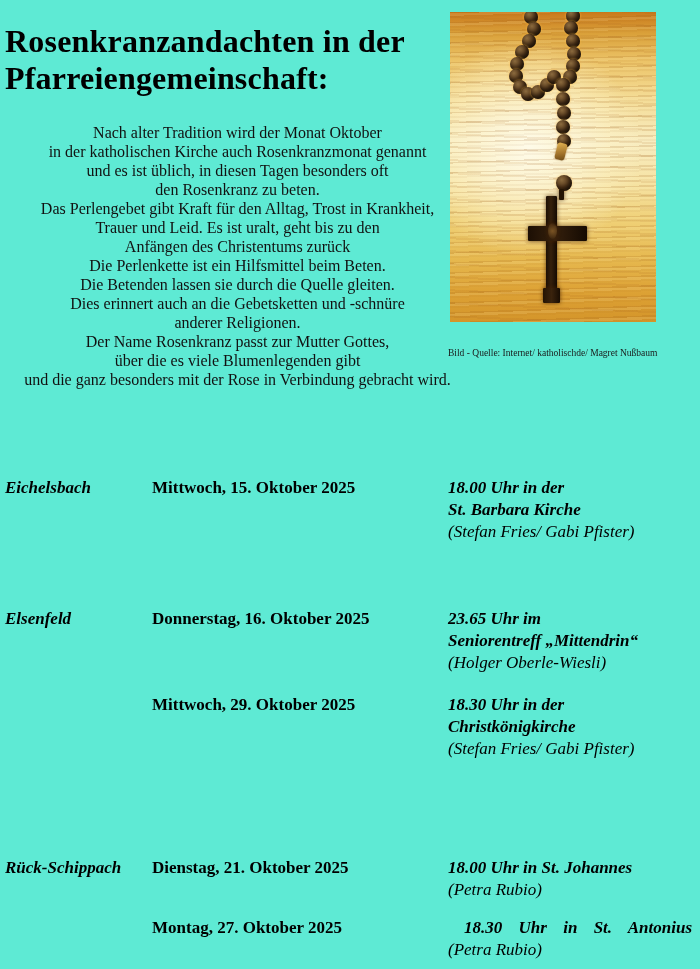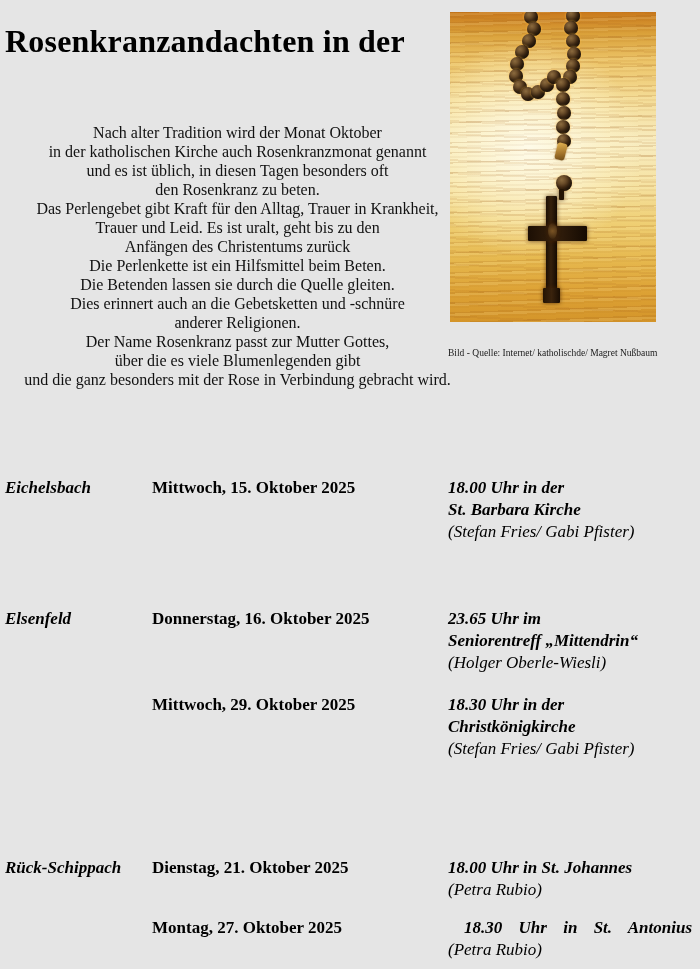--- a/index.html
+++ b/index.html
@@ -1,17 +1,17 @@
 <!DOCTYPE html>
 <html><head>
 <meta charset="utf-8">
 <style>
   html,body{margin:0;padding:0;background:#888;}
   #page{
-    position:relative;width:700px;height:969px;background:#e5e5e5;
+    position:relative;width:700px;height:969px;background:#5eead4;
     font-family:"Liberation Serif","DejaVu Serif",serif;color:#000;
     overflow:hidden;margin:0 auto;
   }
   
   #title{
     position:absolute;left:5px;top:23px;width:440px;
     font-size:32px;font-weight:bold;line-height:37px;letter-spacing:.2px;
   }
   #intro{
     position:absolute;left:5px;top:123px;width:465px;
@@ -63,28 +63,29 @@
   .presenter{font-weight:normal;}
   [data-bind]:empty{display:none;}
 </style>
 </head>
 <body>
 
 <div id="page">
 
   <div id="title">
     <div data-bind="page.title_line1">Rosenkranzandachten in der</div>
+    <div data-bind="page.title_line2">Pfarreiengemeinschaft:</div>
   </div>
 
   <div id="intro">
     <div data-bind="intro.lines.0">Nach alter Tradition wird der Monat Oktober</div>
     <div data-bind="intro.lines.1">in der katholischen Kirche auch Rosenkranzmonat genannt</div>
     <div data-bind="intro.lines.2">und es ist üblich, in diesen Tagen besonders oft</div>
     <div data-bind="intro.lines.3">den Rosenkranz zu beten.</div>
-    <div data-bind="intro.lines.4">Das Perlengebet gibt Kraft für den Alltag, Trauer in Krankheit,</div>
+    <div data-bind="intro.lines.4">Das Perlengebet gibt Kraft für den Alltag, Trost in Krankheit,</div>
     <div data-bind="intro.lines.5">Trauer und Leid. Es ist uralt, geht bis zu den</div>
     <div data-bind="intro.lines.6">Anfängen des Christentums zurück</div>
     <div data-bind="intro.lines.7">Die Perlenkette ist ein Hilfsmittel beim Beten.</div>
     <div data-bind="intro.lines.8">Die Betenden lassen sie durch die Quelle gleiten.</div>
     <div data-bind="intro.lines.9">Dies erinnert auch an die Gebetsketten und -schnüre</div>
     <div data-bind="intro.lines.10">anderer Religionen.</div>
     <div data-bind="intro.lines.11">Der Name Rosenkranz passt zur Mutter Gottes,</div>
     <div data-bind="intro.lines.12">über die es viele Blumenlegenden gibt</div>
     <div data-bind="intro.lines.13">und die ganz besonders mit der Rose in Verbindung gebracht wird.</div>
   </div>

